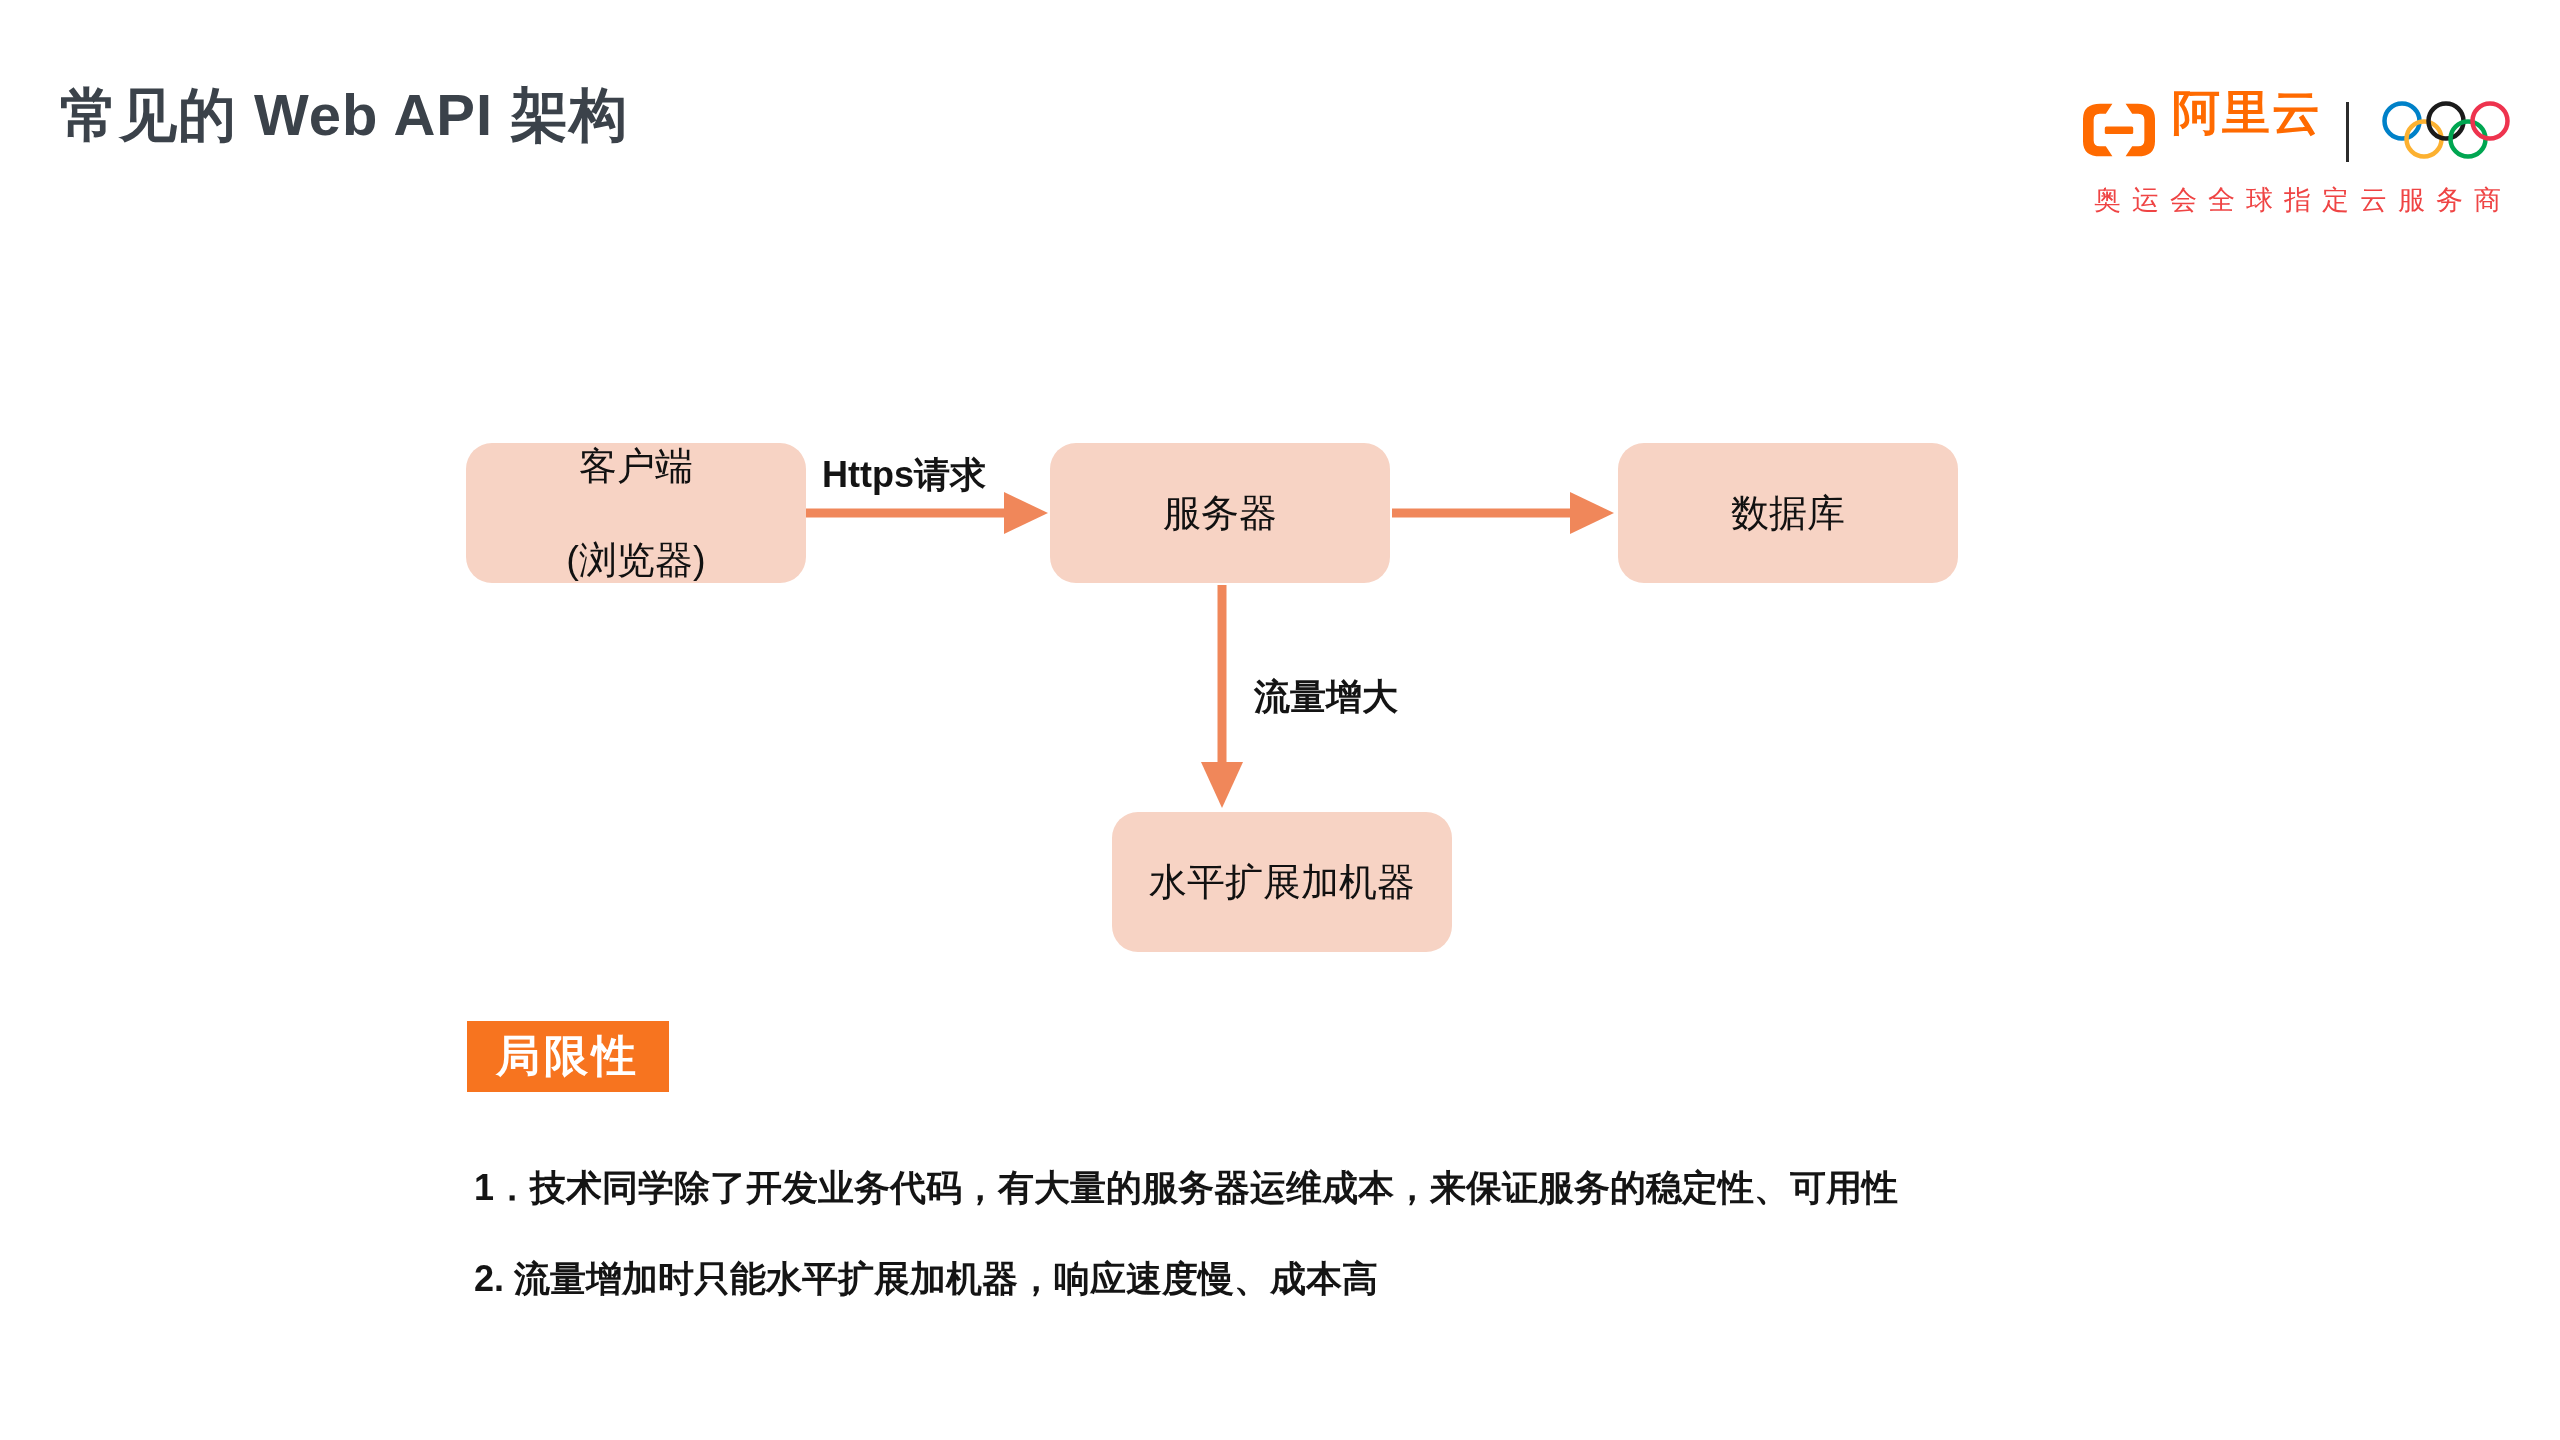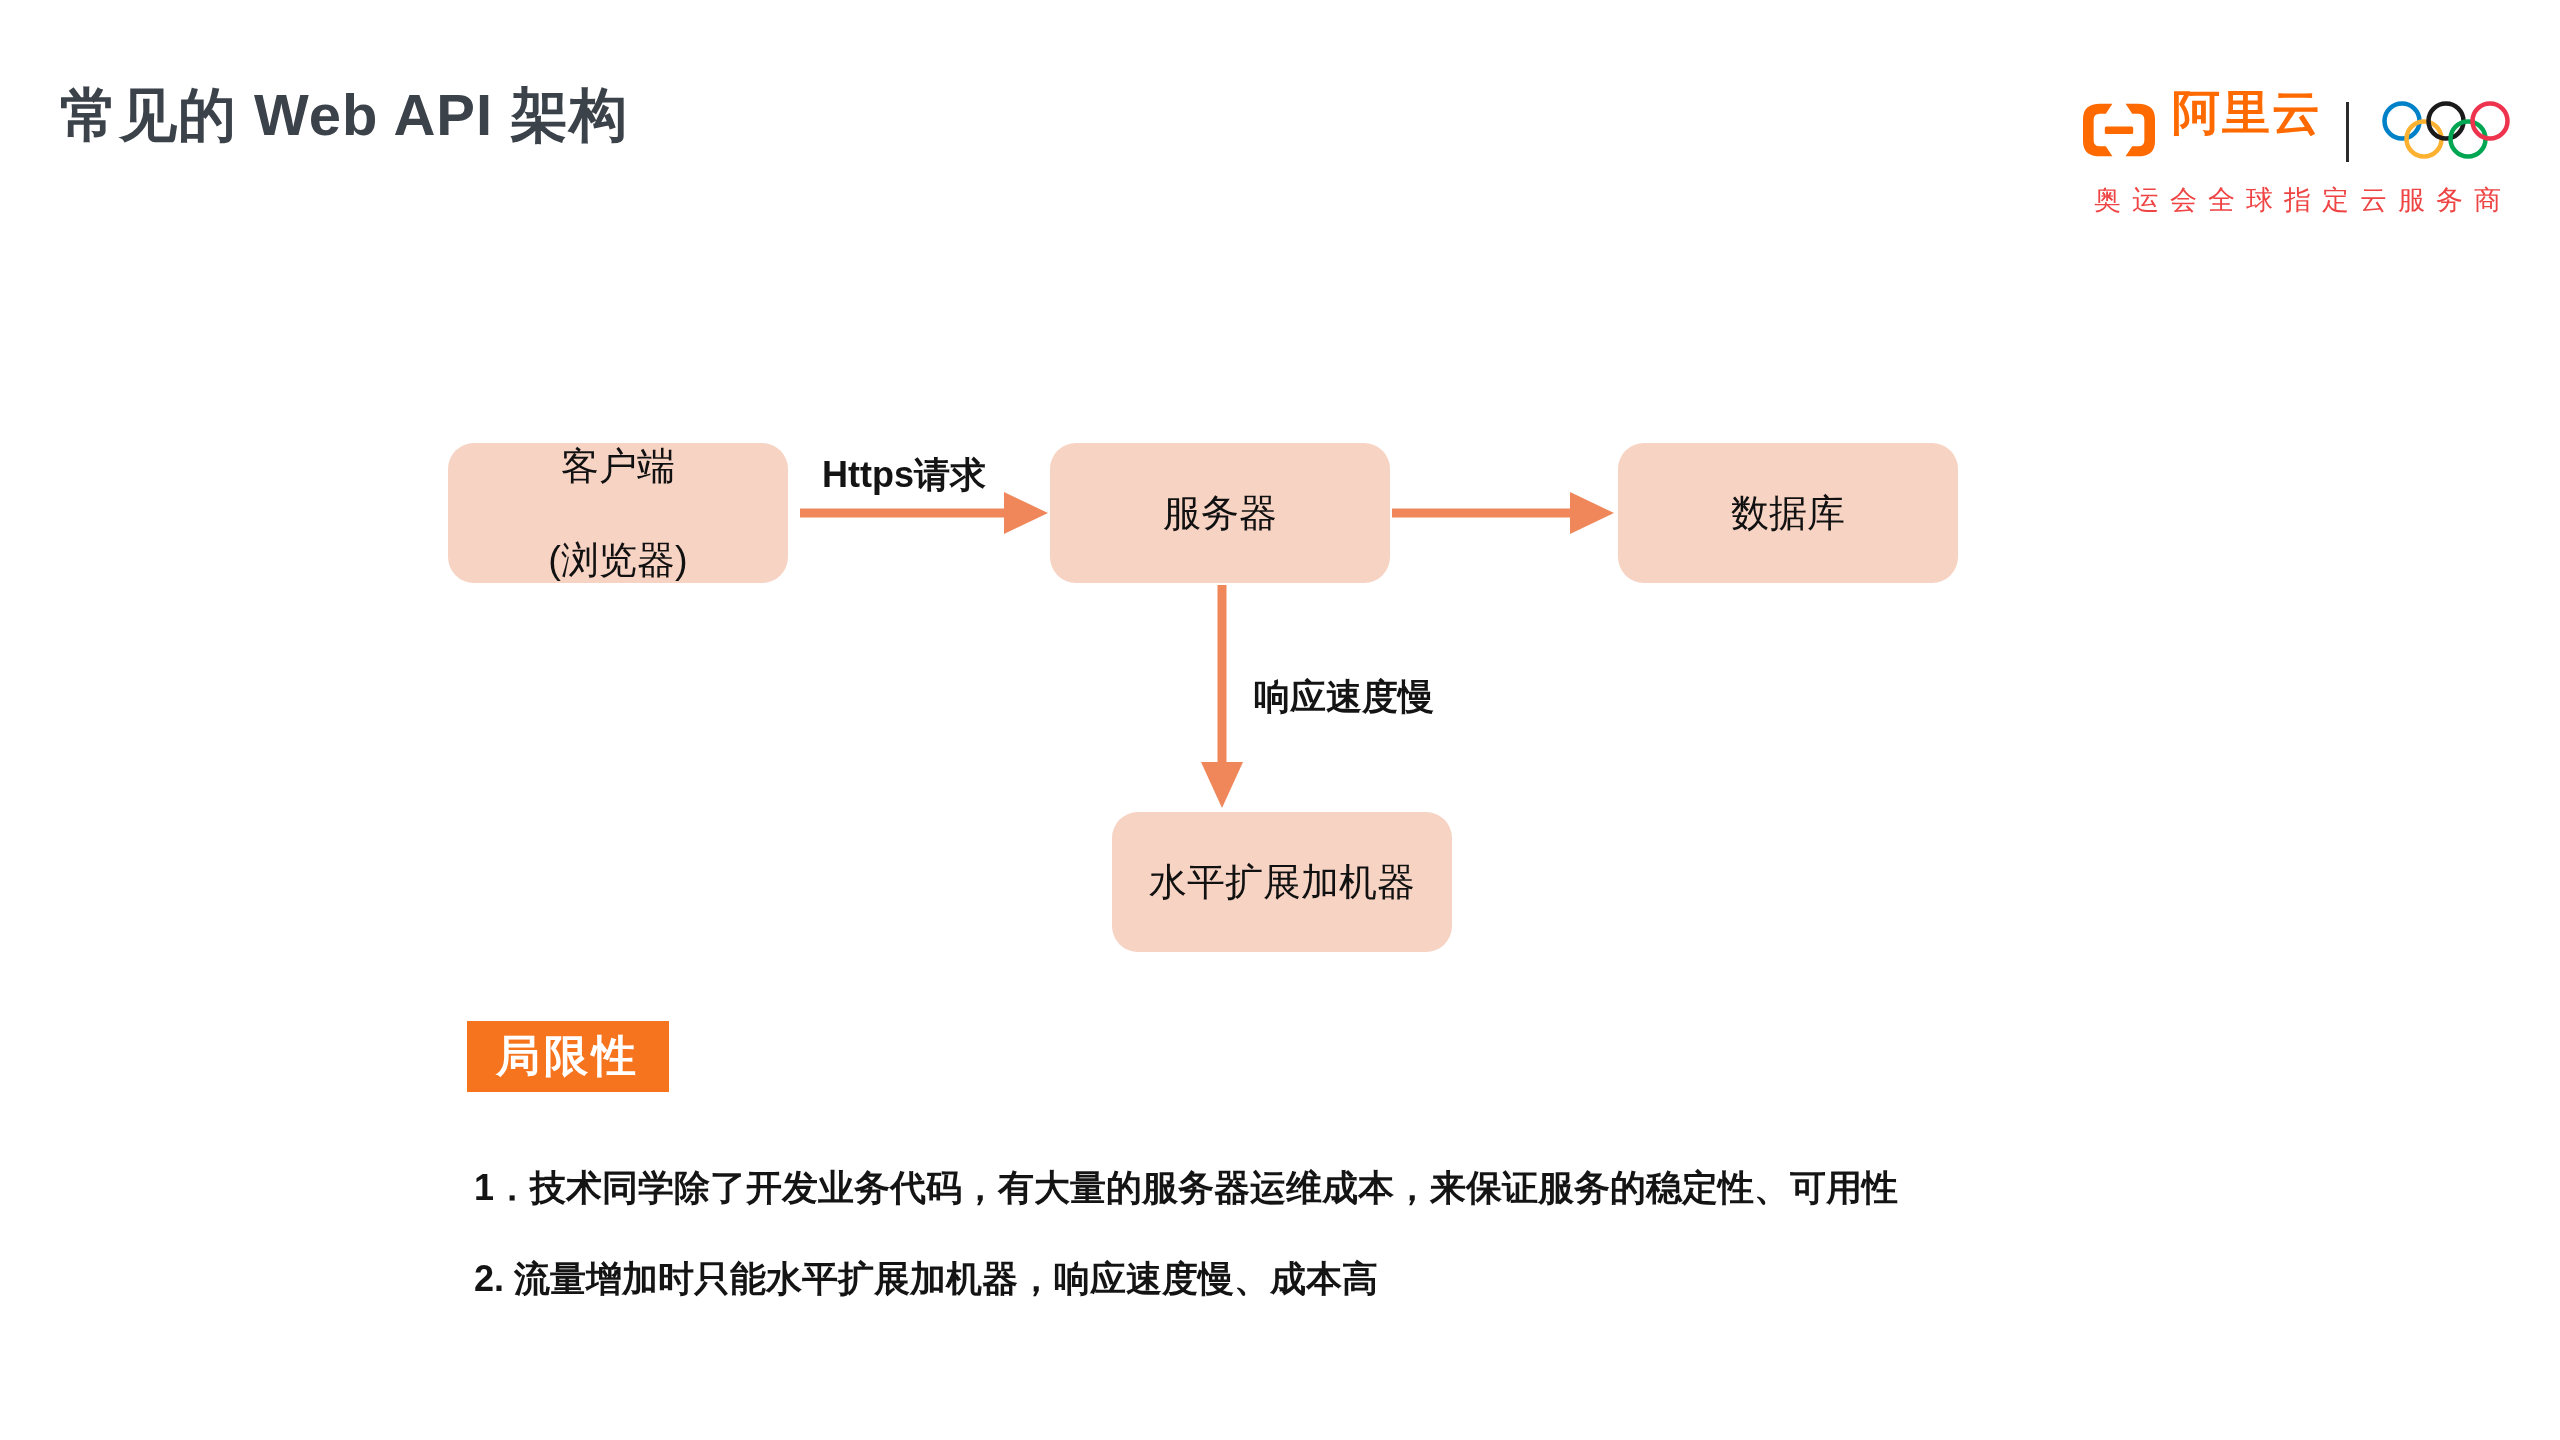--- a/index.html
+++ b/index.html
@@ -80,21 +80,21 @@
     display: flex;
     flex-direction: column;
     align-items: center;
     justify-content: center;
     font-size: 38px;
     line-height: 48px;
     font-weight: 500;
     color: #111111;
     text-align: center;
   }
-  .node-client   { left: 448px;  top: 443px; gap: 46px; }
+  .node-client   { left: 466px;  top: 443px; gap: 46px; }
   .node-server   { left: 1050px; top: 443px; }
   .node-database { left: 1618px; top: 443px; }
   .node-scale    { left: 1112px; top: 812px; }
 
   .edge-label {
     position: absolute;
     font-size: 36px;
     line-height: 50px;
     font-weight: 700;
     color: #141414;
@@ -189,21 +189,21 @@
   <div class="node node-server">
     <span>服务器</span>
   </div>
 
   <div class="node node-scale">
     <span>水平扩展加机器</span>
   </div>
 
   <div class="edge-label edge-label-https">Https请求</div>
 
-  <div class="edge-label edge-label-traffic">响应速度慢</div>
+  <div class="edge-label edge-label-traffic">流量增大</div>
 
   <div class="limit-badge">局限性</div>
 
   <div class="limit-list">
     <div class="limit-item">1．技术同学除了开发业务代码，有大量的服务器运维成本，来保证服务的稳定性、可用性</div>
     <div class="limit-item">2. 流量增加时只能水平扩展加机器，响应速度慢、成本高</div>
   </div>
 
 </div>
 

